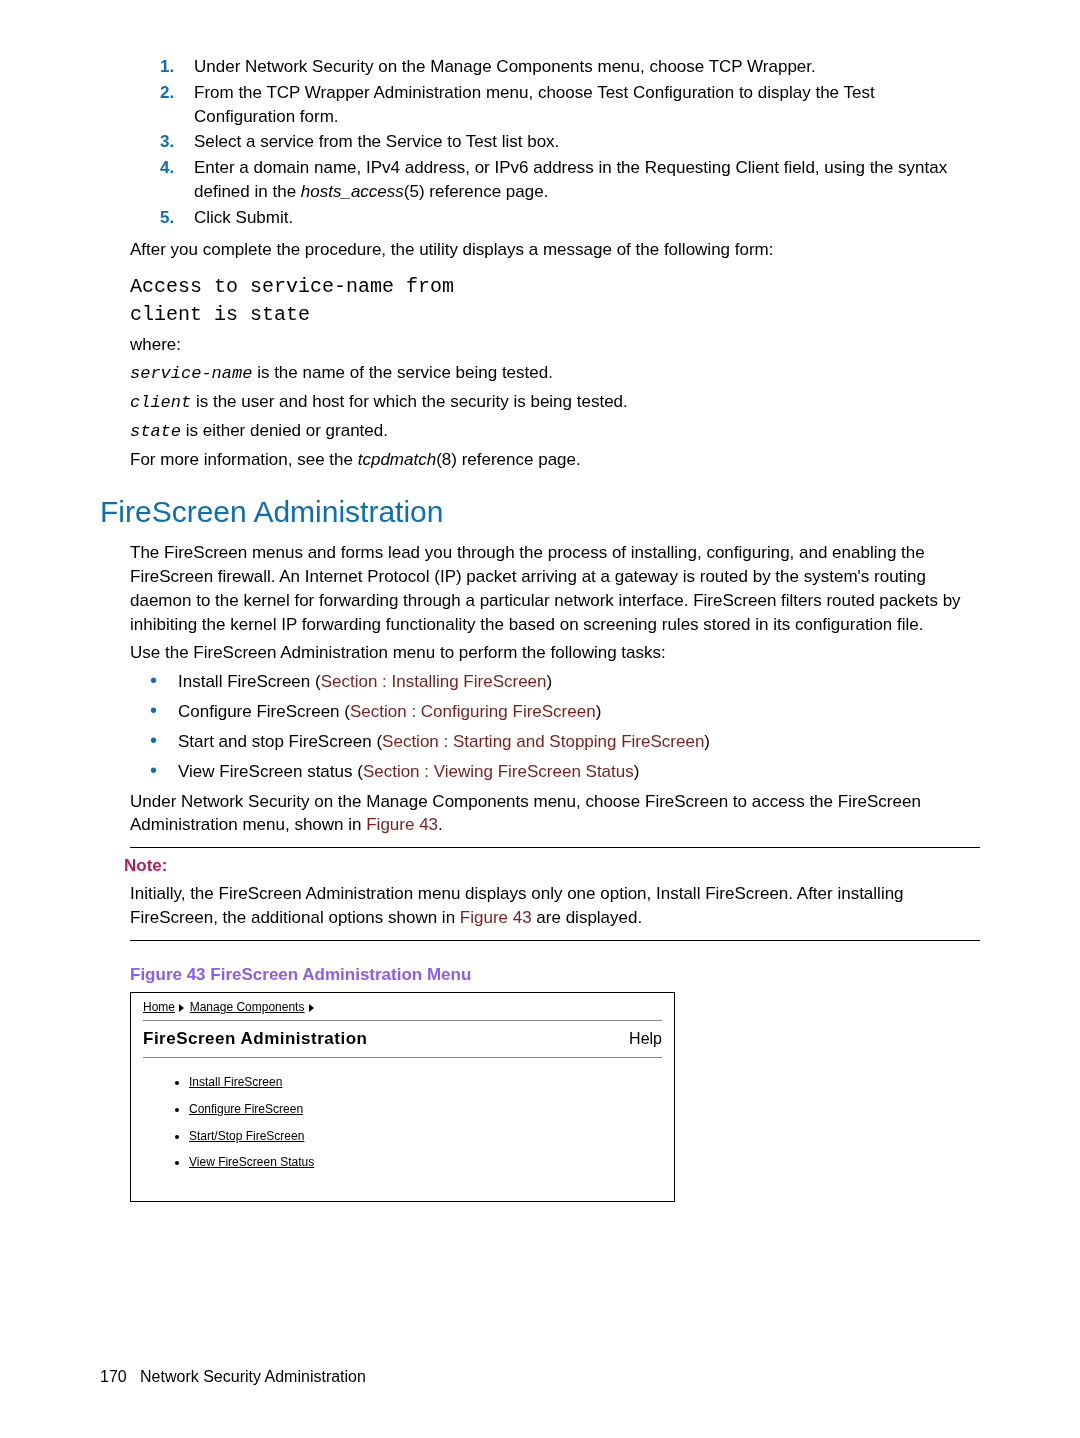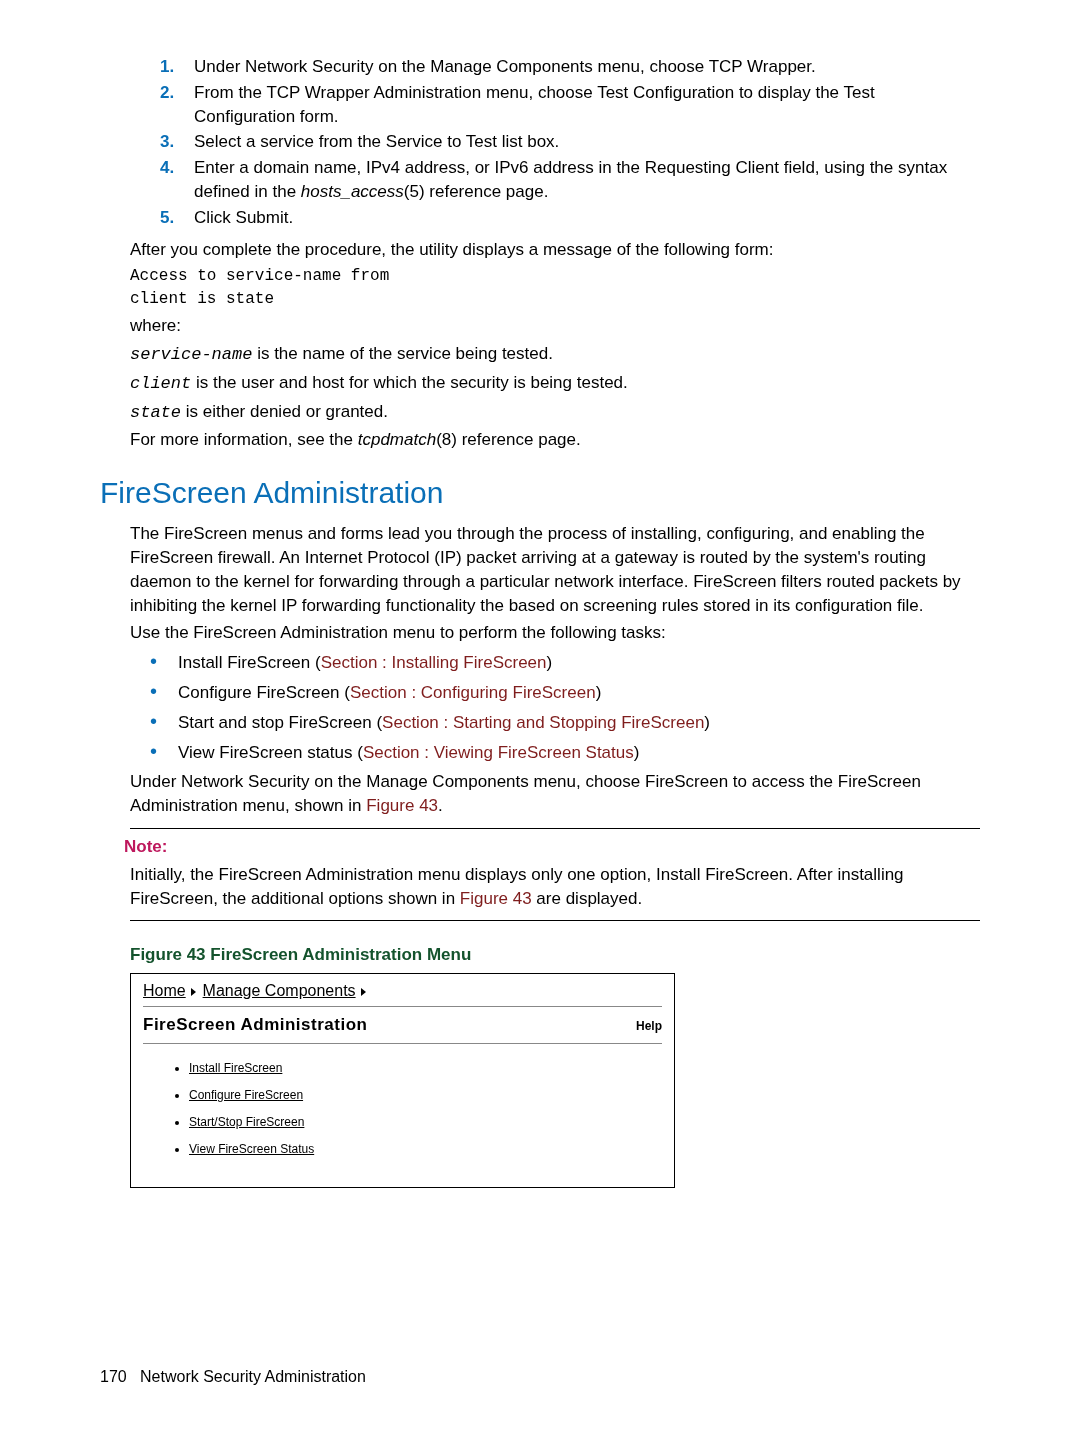--- a/index.html
+++ b/index.html
@@ -33,23 +33,23 @@
     font-weight: bold;
   }
   .ol-steps .txt {
     flex: 1;
   }
   .body-para {
     margin: 4px 0 4px 30px;
   }
   .codeblock {
     font-family: "Courier New", monospace;
-    margin: 4px 0 4px 30px;
+    margin: 12px 0 4px 30px;
     white-space: pre;
-    font-size: 16px;
+    font-size: 20px;
   }
   .mono { font-family: "Courier New", monospace; font-style: italic; }
   .it { font-style: italic; }
   h2.section {
     color: #0a6fb7;
     font-weight: normal;
     font-size: 30px;
     margin: 20px 0 8px 0;
   }
   .bullets {
@@ -73,37 +73,37 @@
     border: none;
     border-top: 1px solid #000;
     margin: 10px 0 6px 30px;
   }
   .note-label {
     color: #be185d;
     font-weight: bold;
     margin: 2px 0 4px 24px;
   }
   .fig-caption {
-    color: #14532d;
+    color: #8b5cf6;
     font-weight: bold;
     margin: 22px 0 6px 30px;
     font-size: 17px;
   }
   .figure-box {
     margin-left: 30px;
     width: 545px;
     background: #fff;
   }
   .fig-outer {
     border: 1px solid #000;
     padding: 6px 12px 20px 12px;
     font-family: Arial, sans-serif;
   }
   .fig-bc {
-    font-size: 16px;
+    font-size: 12px;
     margin-bottom: 4px;
   }
   .fig-bc .bc-link { text-decoration: underline; color: #000; }
   .fig-bc .bc-sep {
     display:inline-block;
     width:0;height:0;
     border-left:5px solid #000;
     border-top:4px solid transparent;
     border-bottom:4px solid transparent;
     vertical-align: middle;
@@ -117,22 +117,22 @@
     border-bottom: 1px solid #888;
     padding: 6px 0;
     margin-bottom: 16px;
   }
   .fig-title {
     font-weight: bold;
     font-size: 17px;
     letter-spacing: 0.5px;
   }
   .fig-help {
-    font-size: 12px;
-    font-weight: bold;
+    font-size: 16px;
+    font-weight: normal;
   }
   .fig-ul {
     list-style: disc;
     margin: 0 0 0 46px;
     padding: 0;
     font-size: 12px;
   }
   .fig-ul li {
     margin-bottom: 10px;
   }

